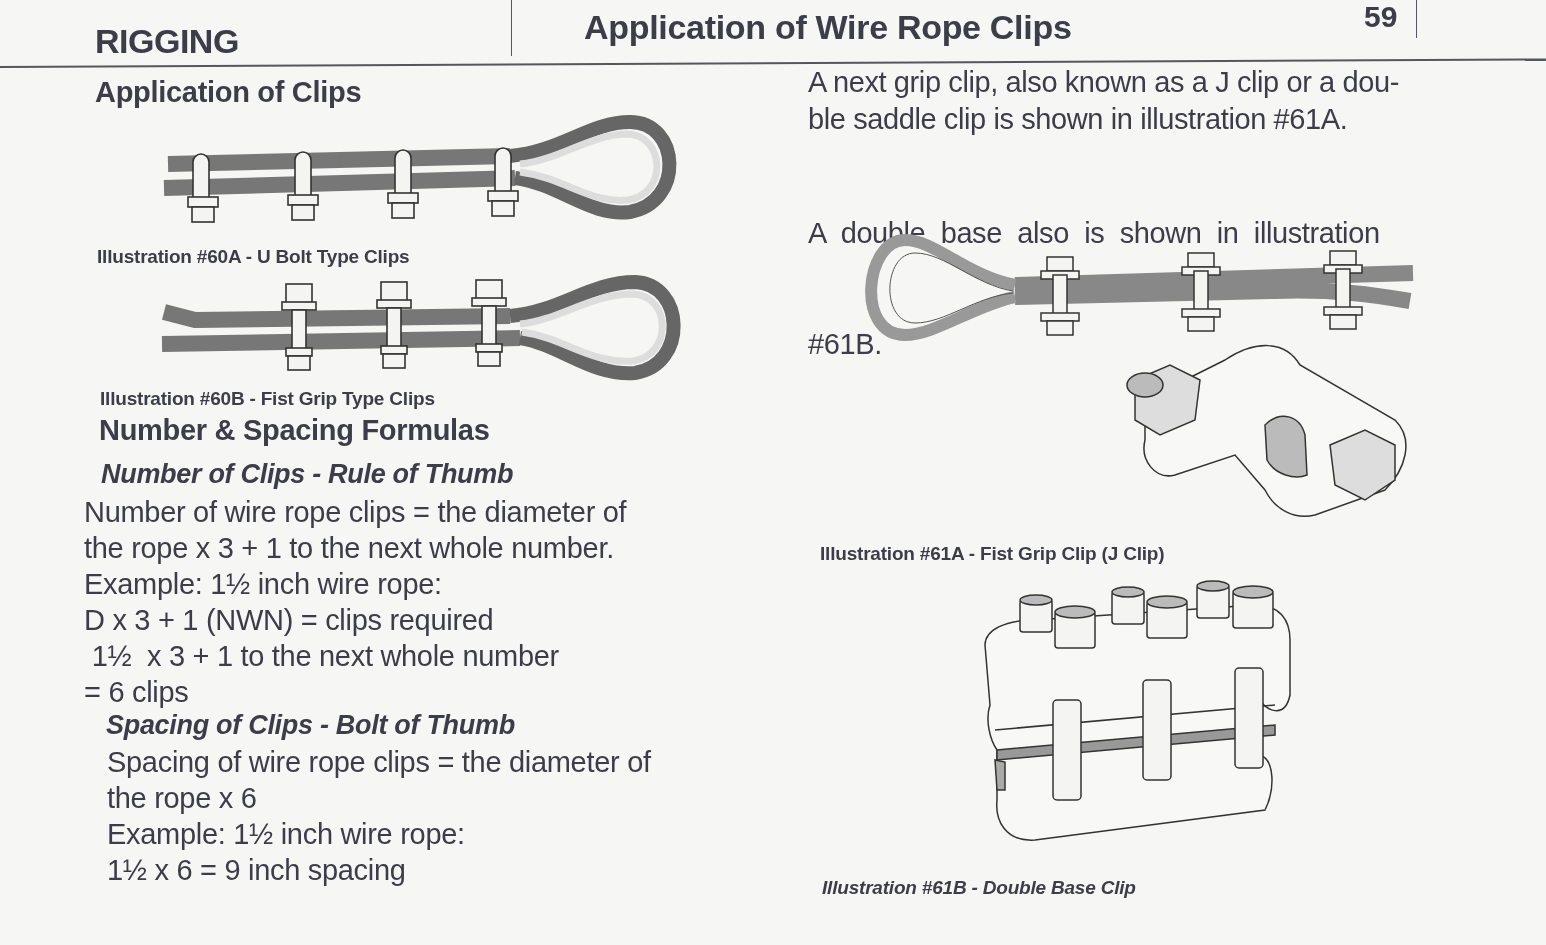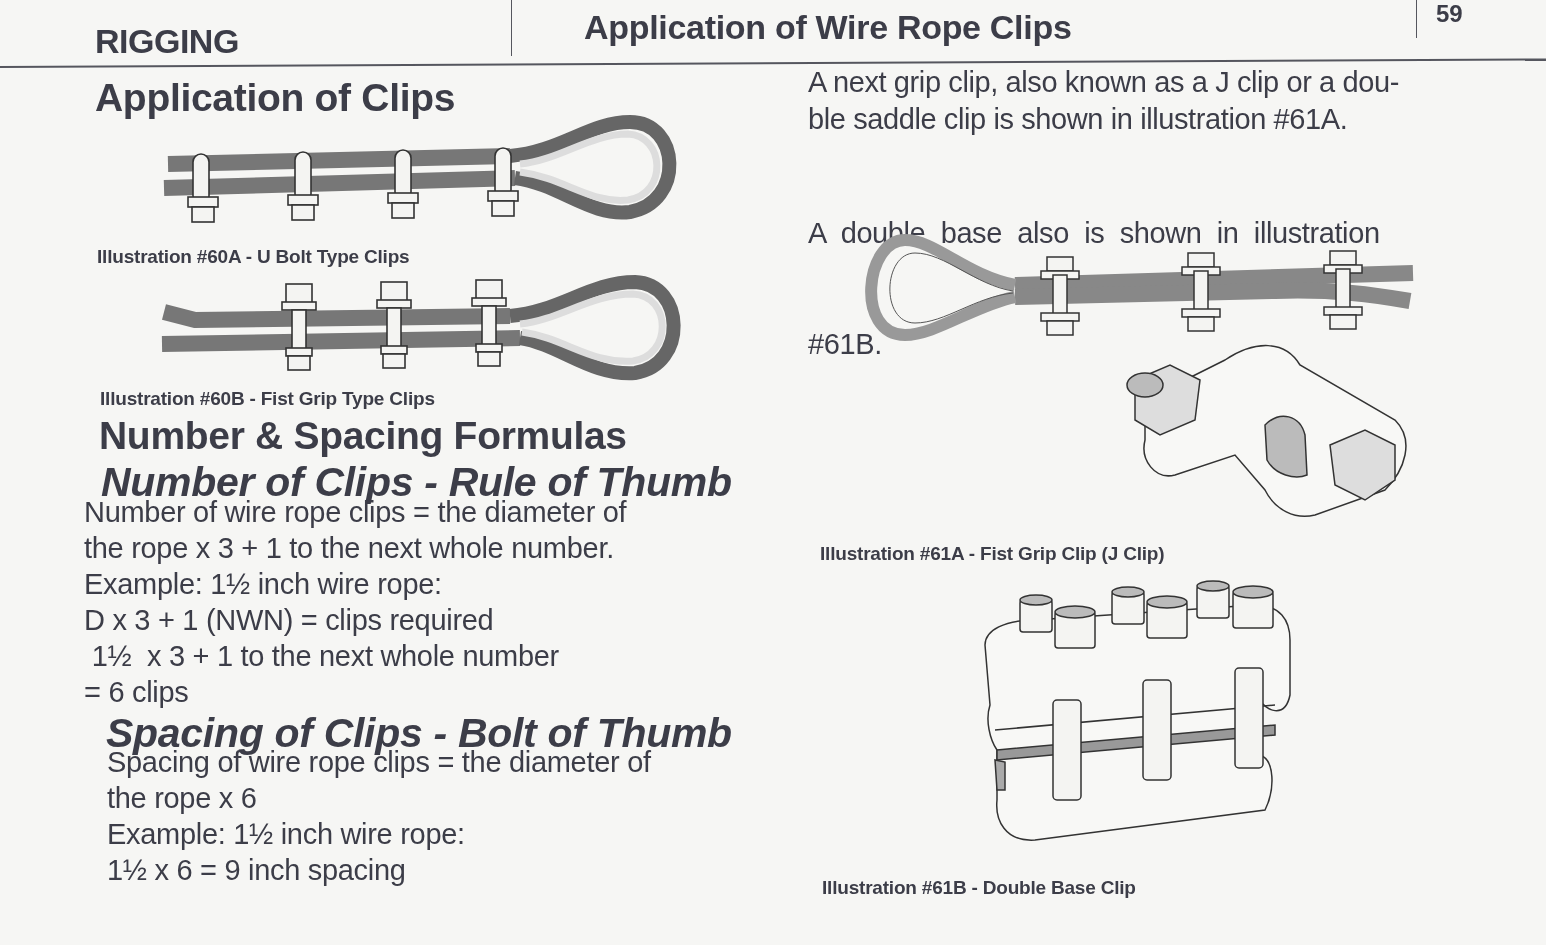--- a/index.html
+++ b/index.html
@@ -9,23 +9,23 @@
     font-family: "Liberation Sans", sans-serif;
     color: #3c3d48;
   }
   .abs { position: absolute; }
   
   .hdr-line { position: absolute; left: 0; top: 66px; width: 1546px; height: 2px; background: #55565e; transform: rotate(-0.28deg); transform-origin: left; }
   .hdr-div1 { position: absolute; left: 511px; top: 0; width: 1px; height: 56px; background: #55565e; }
   .hdr-div2 { position: absolute; left: 1416px; top: 0; width: 1px; height: 38px; background: #55565e; }
   .section { left: 95px; top: 22px; font-size: 34px; font-weight: bold; letter-spacing: -0.5px; }
   .title { left: 584px; top: 8px; font-size: 34px; font-weight: bold; letter-spacing: -0.3px; }
-  .pagenum { left: 1436px; top: 0px; font-size: 24px; font-weight: bold; }
-  .h1 { font-size: 39px; font-weight: bold; letter-spacing: -0.3px; }
-  .h2 { font-size: 41px; font-weight: bold; font-style: italic; letter-spacing: -0.3px; }
+  .pagenum { left: 1364px; top: 0px; font-size: 30px; font-weight: bold; }
+  .h1 { font-size: 29px; font-weight: bold; letter-spacing: -0.3px; }
+  .h2 { font-size: 27px; font-weight: bold; font-style: italic; letter-spacing: -0.3px; }
   .cap { font-size: 19px; font-weight: bold; letter-spacing: -0.2px; }
   .body { font-size: 29px; line-height: 36px; letter-spacing: -0.3px; }
   .rbody { font-size: 29px; line-height: 37px; letter-spacing: -0.4px; }
   .line { white-space: nowrap; display: block; }
   svg { position: absolute; overflow: visible; }
   .rope { fill: none; stroke-linecap: butt; }
 </style>
 </head>
 <body>
 
@@ -191,13 +191,13 @@
     <rect x="137" y="12" width="32" height="32" rx="3"></rect>
       <ellipse cx="153" cy="12" rx="16" ry="5" fill="#bbb"></ellipse>
     <rect x="172" y="22" width="40" height="36" rx="3"></rect>
       <ellipse cx="192" cy="22" rx="20" ry="6" fill="#bbb"></ellipse>
     <rect x="222" y="6" width="32" height="32" rx="3"></rect>
       <ellipse cx="238" cy="6" rx="16" ry="5" fill="#bbb"></ellipse>
     <rect x="258" y="12" width="40" height="36" rx="3"></rect>
       <ellipse cx="278" cy="12" rx="20" ry="6" fill="#bbb"></ellipse>
   </g>
 </svg>
-<div class="abs cap" style="left:822px; top:877px;">Illustration #61B - Double Base Clip</div>
+<div class="abs cap" style="left:822px; top:877px;font-style:italic;">Illustration #61B - Double Base Clip</div>
 
 </body></html>

